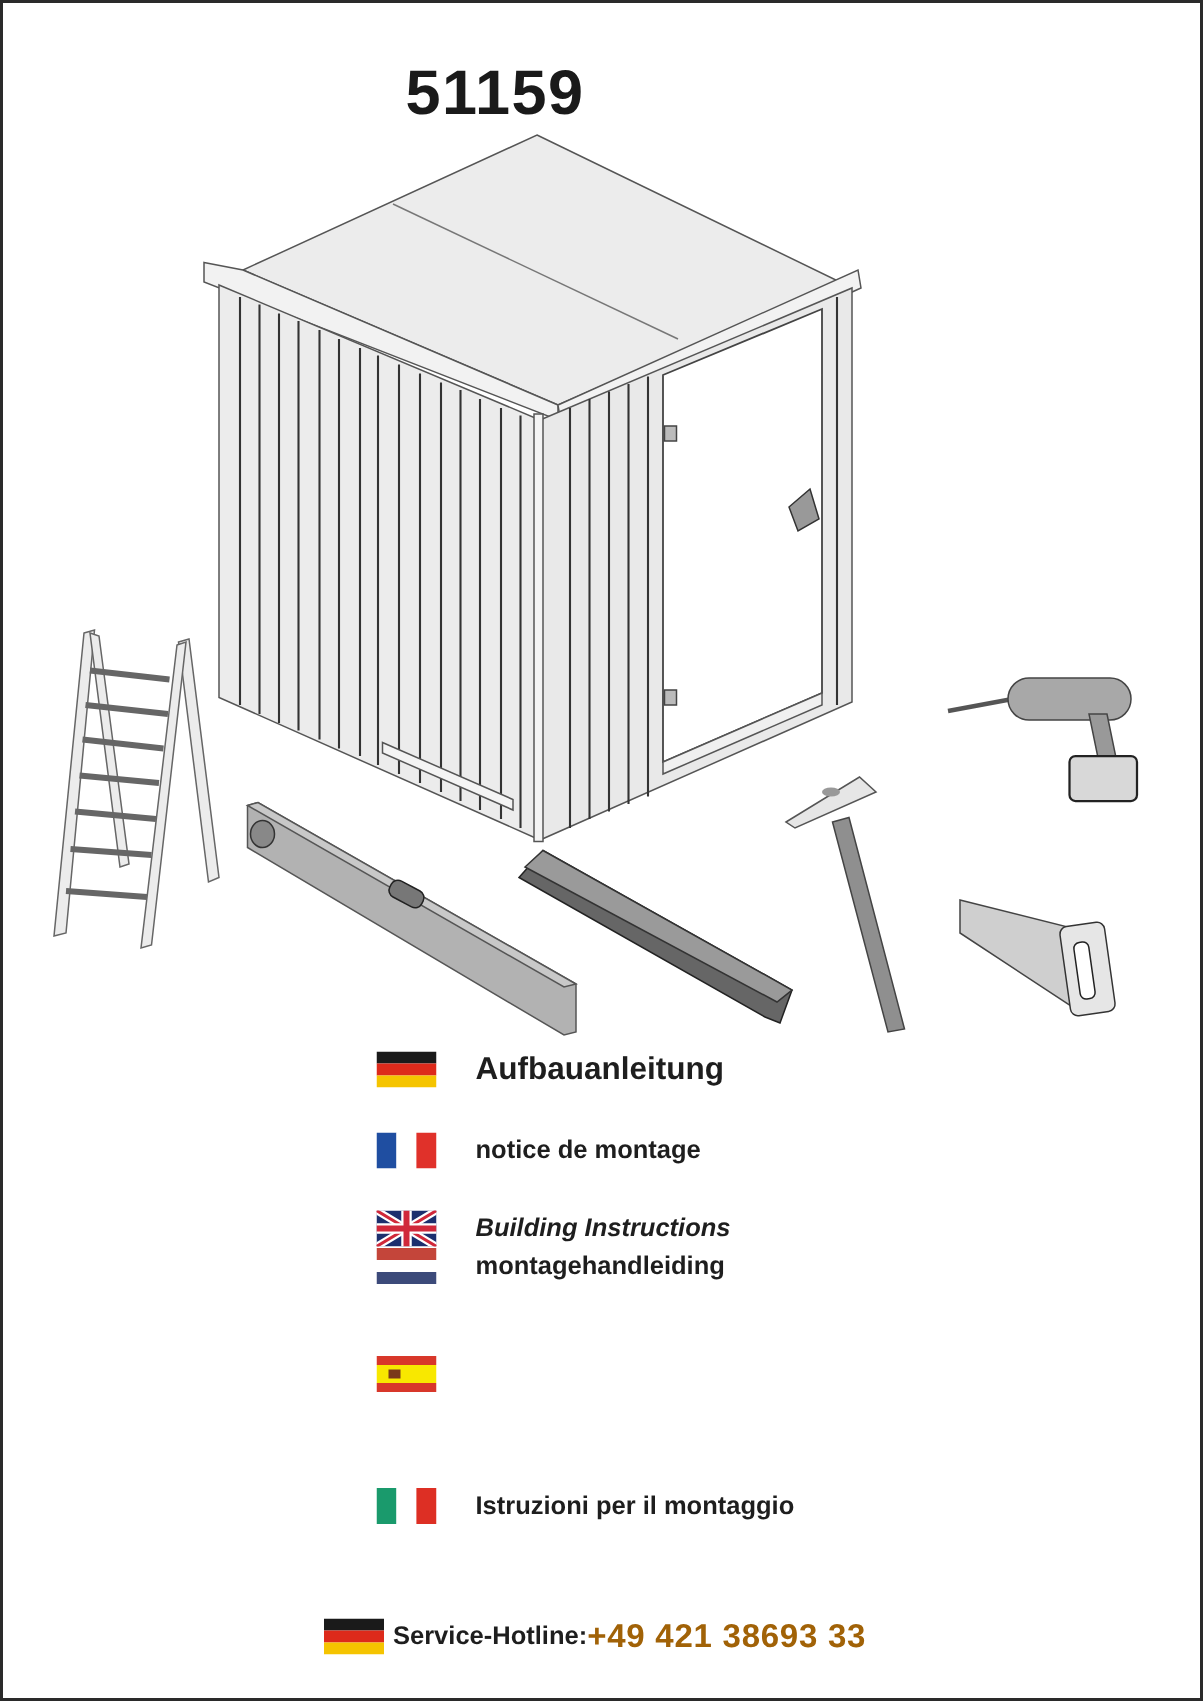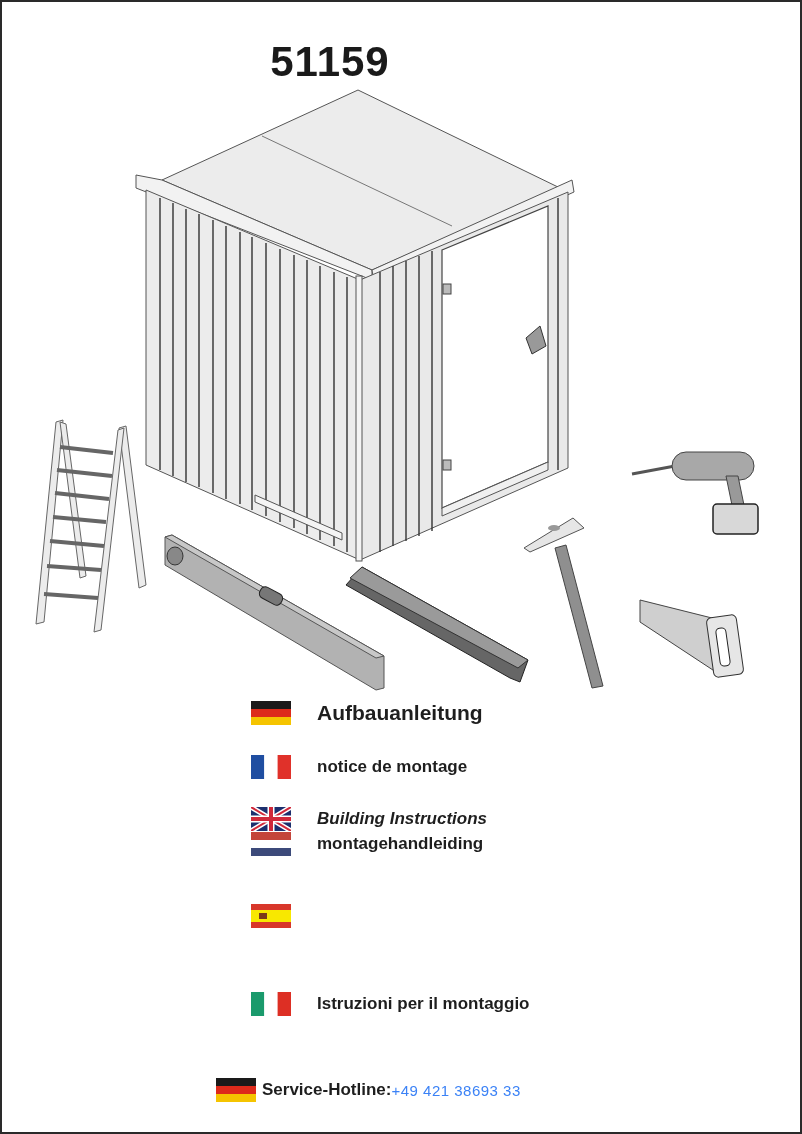--- a/index.html
+++ b/index.html
@@ -6,21 +6,21 @@
   body { width:802px; height:1134px; position:relative; overflow:hidden; font-family:"Liberation Sans", sans-serif; }
   .page { position:absolute; left:0; top:0; width:798px; height:1130px; border:2px solid #2a2a2a; background:#ffffff; }
   .title { position:absolute; left:0; width:660px; top:38px; text-align:center; font-family:"Liberation Sans", sans-serif; font-weight:900; font-size:42px; color:#1a1a1a; letter-spacing:1px; }
   .art { position:absolute; left:0; top:0; }
   .lang { position:absolute; display:flex; align-items:center;gap:20px; }
   .lang .label { font-family:"Liberation Sans", sans-serif; font-weight:bold; font-size:17px; color:#1e1e1e; margin-left:6px; }
   .lang.big .label { font-size:21px; }
   .flag { width:40px; height:24px; display:block; }
   .hotline { position:absolute; left:216px; top:1051px; display:flex; align-items:center;margin-top:27px; }
   .hotline .label { font-weight:bold; font-size:17px; color:#1e1e1e; margin-left:6px; }
-  .hotline .num { font-weight:normal; font-size:15px; color:#3b82f6; letter-spacing:0.5px; }
+  .hotline .num { font-weight:bold; font-size:22px; color:#a16207; letter-spacing:0.5px; }
 </style>
 </head>
 <body>
 
 <div class="page"></div>
 
 <div class="title">51159</div>
 
 <svg class="art" width="802" height="700" viewBox="0 0 802 700">
 

